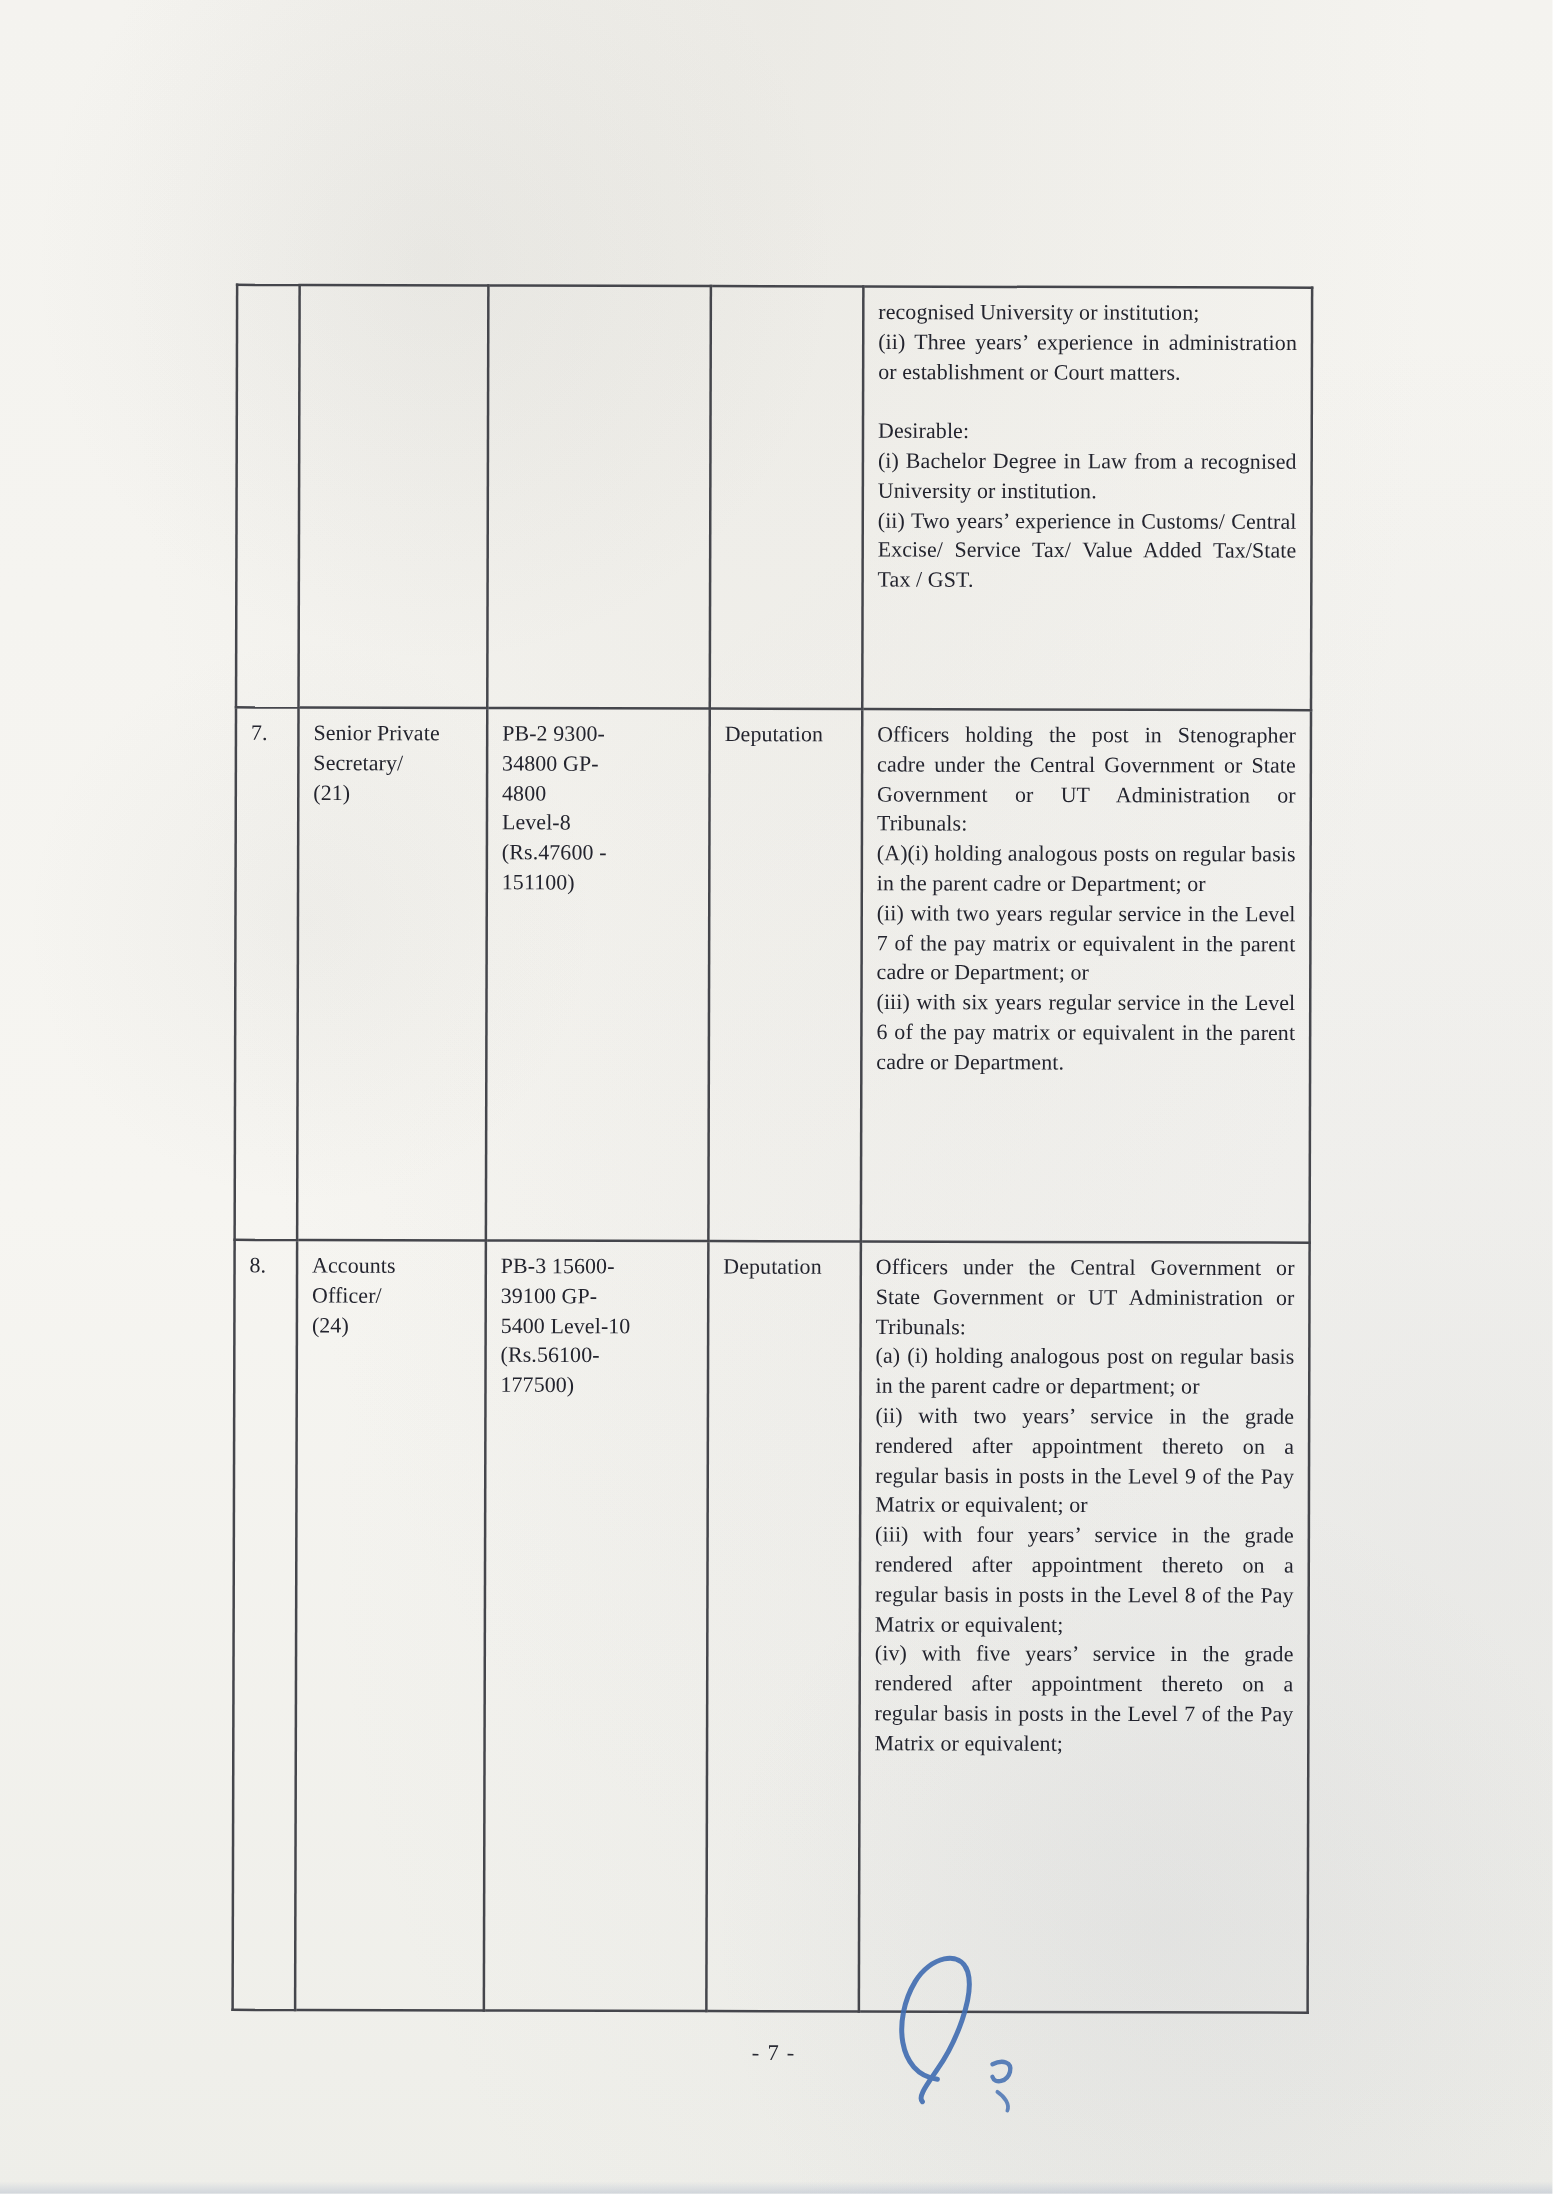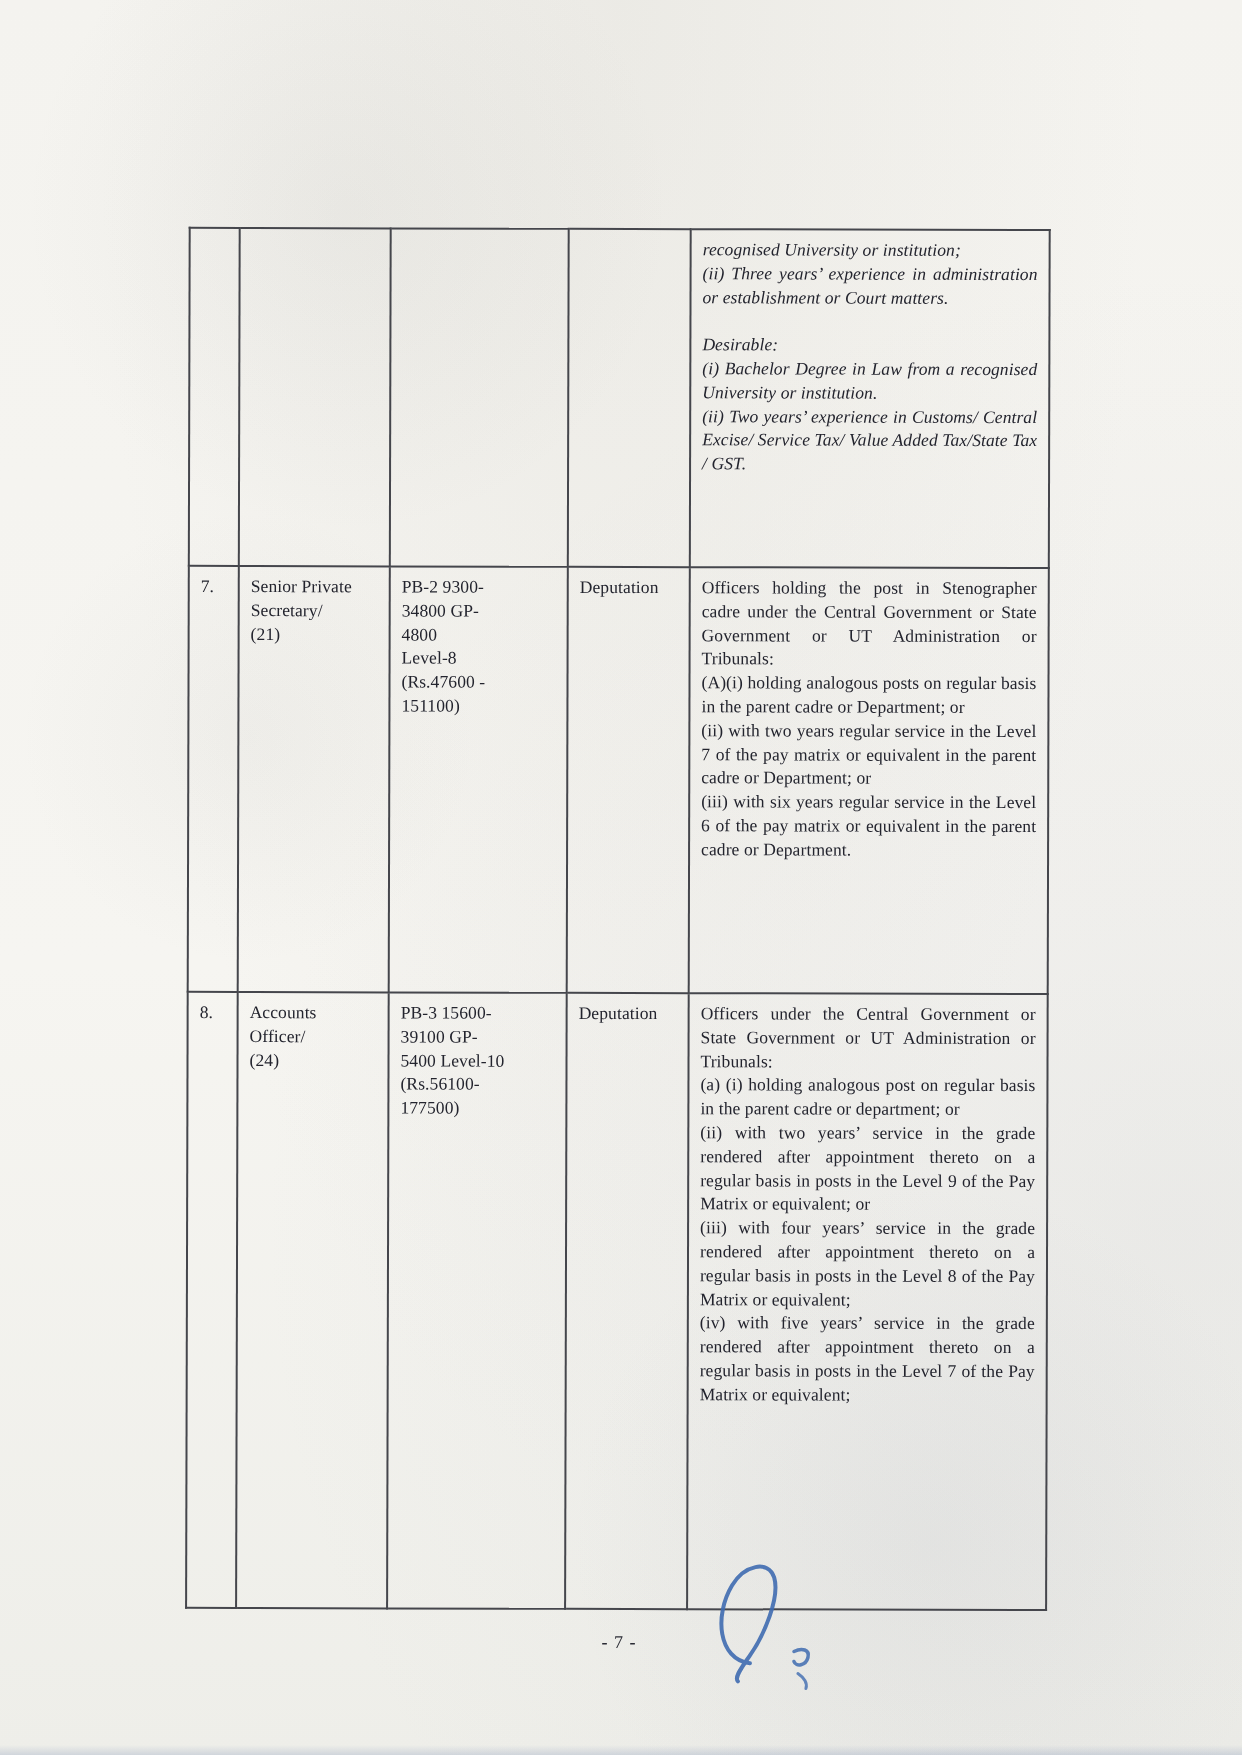--- a/index.html
+++ b/index.html
@@ -54,21 +54,21 @@
   .col-pay  { width: 178px; }
   .col-meth { width: 122px; }
   .col-crit { width: 359px; }
   .cell-pre {
     white-space: pre-line;
   }
   .cell-criteria {
     text-align: justify;
     white-space: pre-line;
   }
-  .row-cont td { height: 318px; font-style: italic; }
+  .row-cont td { height: 318px; }
   .row-7 td    { height: 406px; }
   .row-8 td    { height: 596px; }
   .page-number {
     position: absolute;
     top: 1632px;
     left: 0;
     width: 1242px;
     text-align: center;
     font-size: 18px;
     color: #2a2b34;

